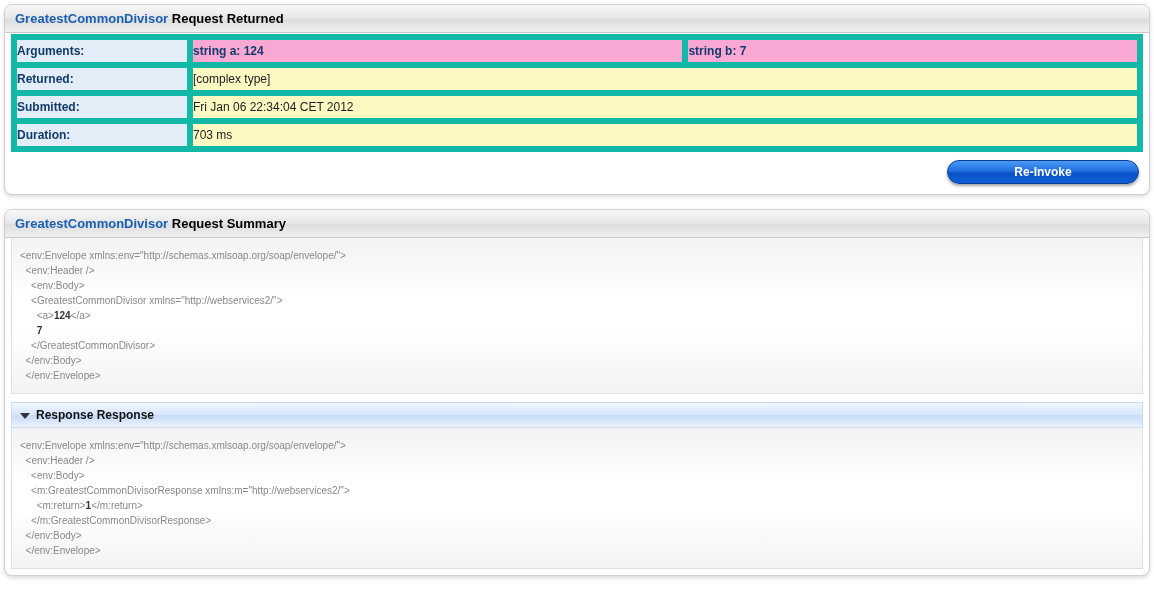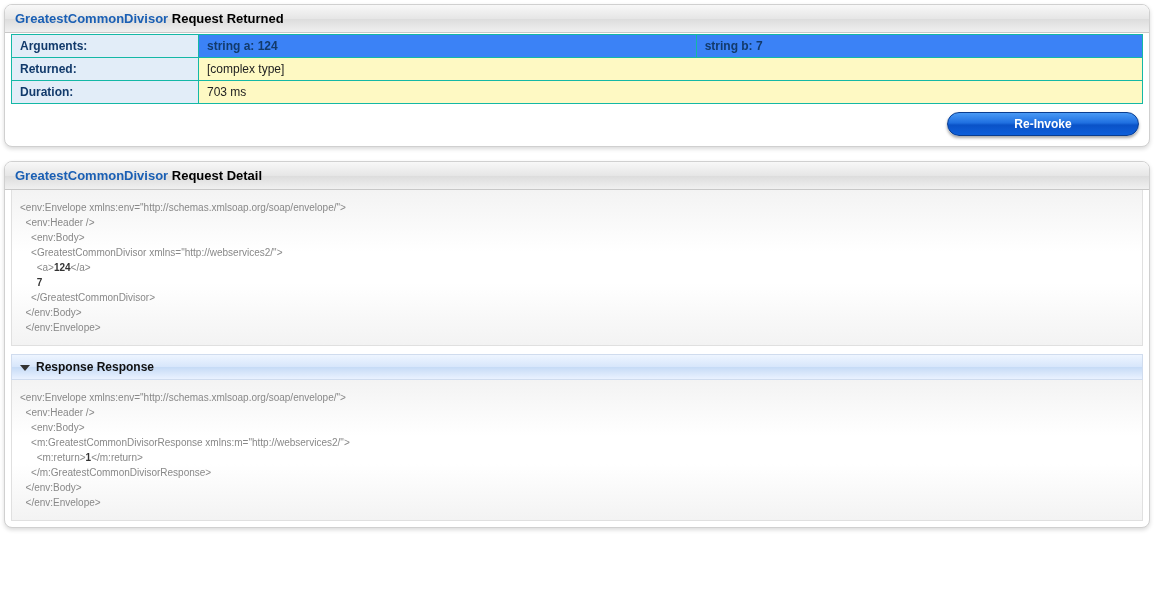--- a/index.html
+++ b/index.html
@@ -30,35 +30,35 @@
   }
   .panel-body {
     padding: 1px 6px 6px 6px;
   }
   table.summary {
     width: 100%;
     border-collapse: collapse;
     font-size: 12px;
   }
   table.summary td, table.summary th {
-    border: 1px solid #14b8a6;
-    padding: 4px 8px;
+    border: 6px solid #14b8a6;
+    padding: 4px 0;
     text-align: left;
     vertical-align: middle;
   }
   table.summary th.label {
     background: #e2edf8;
     color: #123a6b;
     font-weight: bold;
     width: 170px;
   }
   table.summary td.arg {
     color: #123a6b;
     font-weight: bold;
-    background: #3b82f6;
+    background: #f9a8d4;
   }
   table.summary td.val {
     background: #fef9c3;
     color: #222;
   }
   .action-bar {
     padding: 8px 4px 4px 4px;
     text-align: right;
   }
   .btn {
@@ -128,34 +128,38 @@
           <tr>
         <th class="label">Arguments:</th>
         <td class="arg" style="width:44%">string a: 124</td>
         <td class="arg">string b: 7</td>
       </tr>
       <tr>
         <th class="label">Returned:</th>
         <td class="val" colspan="2">[complex type]</td>
       </tr>
       <tr>
+        <th class="label">Submitted:</th>
+        <td class="val" colspan="2">Fri Jan 06 22:34:04 CET 2012</td>
+      </tr>
+      <tr>
         <th class="label">Duration:</th>
         <td class="val" colspan="2">703 ms</td>
       </tr>
     </tbody>
       </table>
     <div class="action-bar">
       <span class="btn">Re-Invoke</span>
     </div>
   </div>
 </div>
 
 <div class="panel">
   <div class="panel-header">
-    <span class="op-name">GreatestCommonDivisor</span><span> Request Detail</span>
+    <span class="op-name">GreatestCommonDivisor</span><span> Request Summary</span>
   </div>
   <div class="detail-body">
 
     <div class="xml-block">&lt;env:Envelope xmlns:env="http://schemas.xmlsoap.org/soap/envelope/"&gt;
   &lt;env:Header /&gt;
     &lt;env:Body&gt;
     &lt;GreatestCommonDivisor xmlns="http://webservices2/"&gt;
       &lt;a&gt;<b>124</b>&lt;/a&gt;
       <b><b>7</b></b>
     &lt;/GreatestCommonDivisor&gt;

